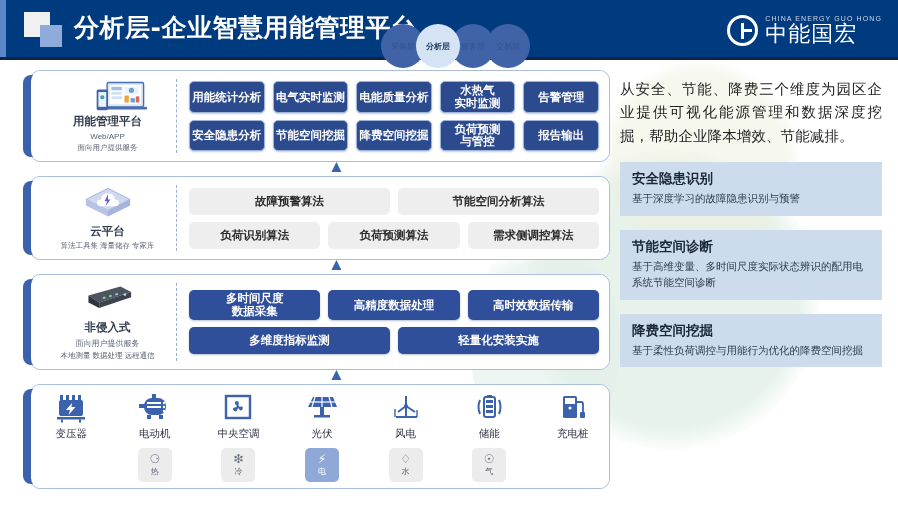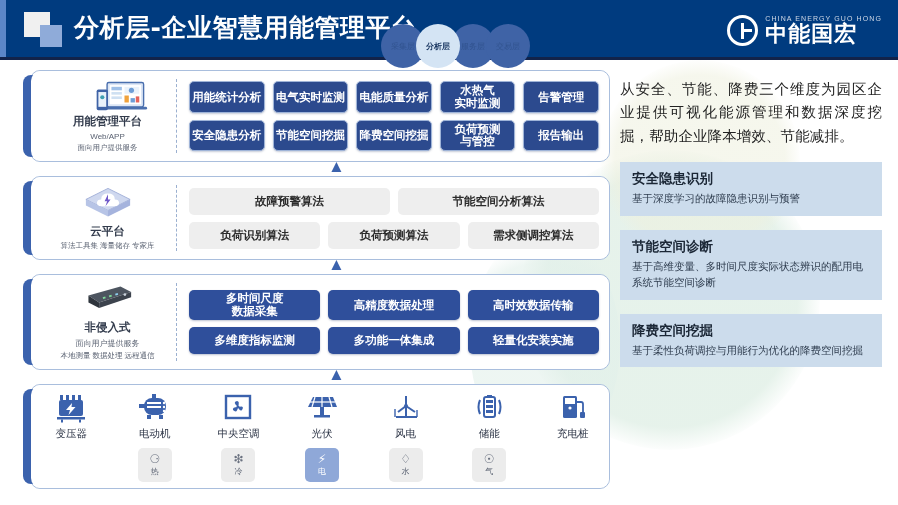--- a/index.html
+++ b/index.html
@@ -83,21 +83,21 @@
   #brand .bmark:after {
     content: ""; position: absolute; left: 11px; top: 11px;
     width: 11px; height: 3px; background: #ffffff;
   }
   #brand .btxt { display: flex; flex-direction: column; justify-content: center; }
   #brand .ben {
     font-size: 7px; color: #cfd8e6; letter-spacing: 1.1px; margin-bottom: 1px;
     font-family: "Liberation Sans", sans-serif;
   }
   #brand .bcn {
-    font-size: 22px; font-weight: bold; color: #ffffff; letter-spacing: 1px;
+    font-size: 22px; font-weight: normal; color: #ffffff; letter-spacing: 1px;
     line-height: 1; font-family: "DejaVu Sans", sans-serif;
   }
 
   
   #stack { position: absolute; left: 30px; top: 70px; width: 580px; }
   .panel {
     position: relative; background: #ffffff;
     border: 1px solid #a9bedd; border-radius: 10px;
     margin-bottom: 14px;
   }
@@ -319,21 +319,20 @@
         </div>
         <div class="pright">
           <div class="trow">
             <div class="tag blue">多时间尺度
 数据采集</div>
             <div class="tag blue">高精度数据处理</div>
             <div class="tag blue">高时效数据传输</div>
           </div>
           <div class="trow">
             <div class="tag blue">多维度指标监测</div>
-            <div class="tag blue">多功能一体集成</div>
             <div class="tag blue">轻量化安装实施</div>
           </div>
         </div>
       </div>
     </div>
 
     <div style="position:relative;height:0">
       <div class="arrow" style="top:-17px">▲</div>
     </div>
 

